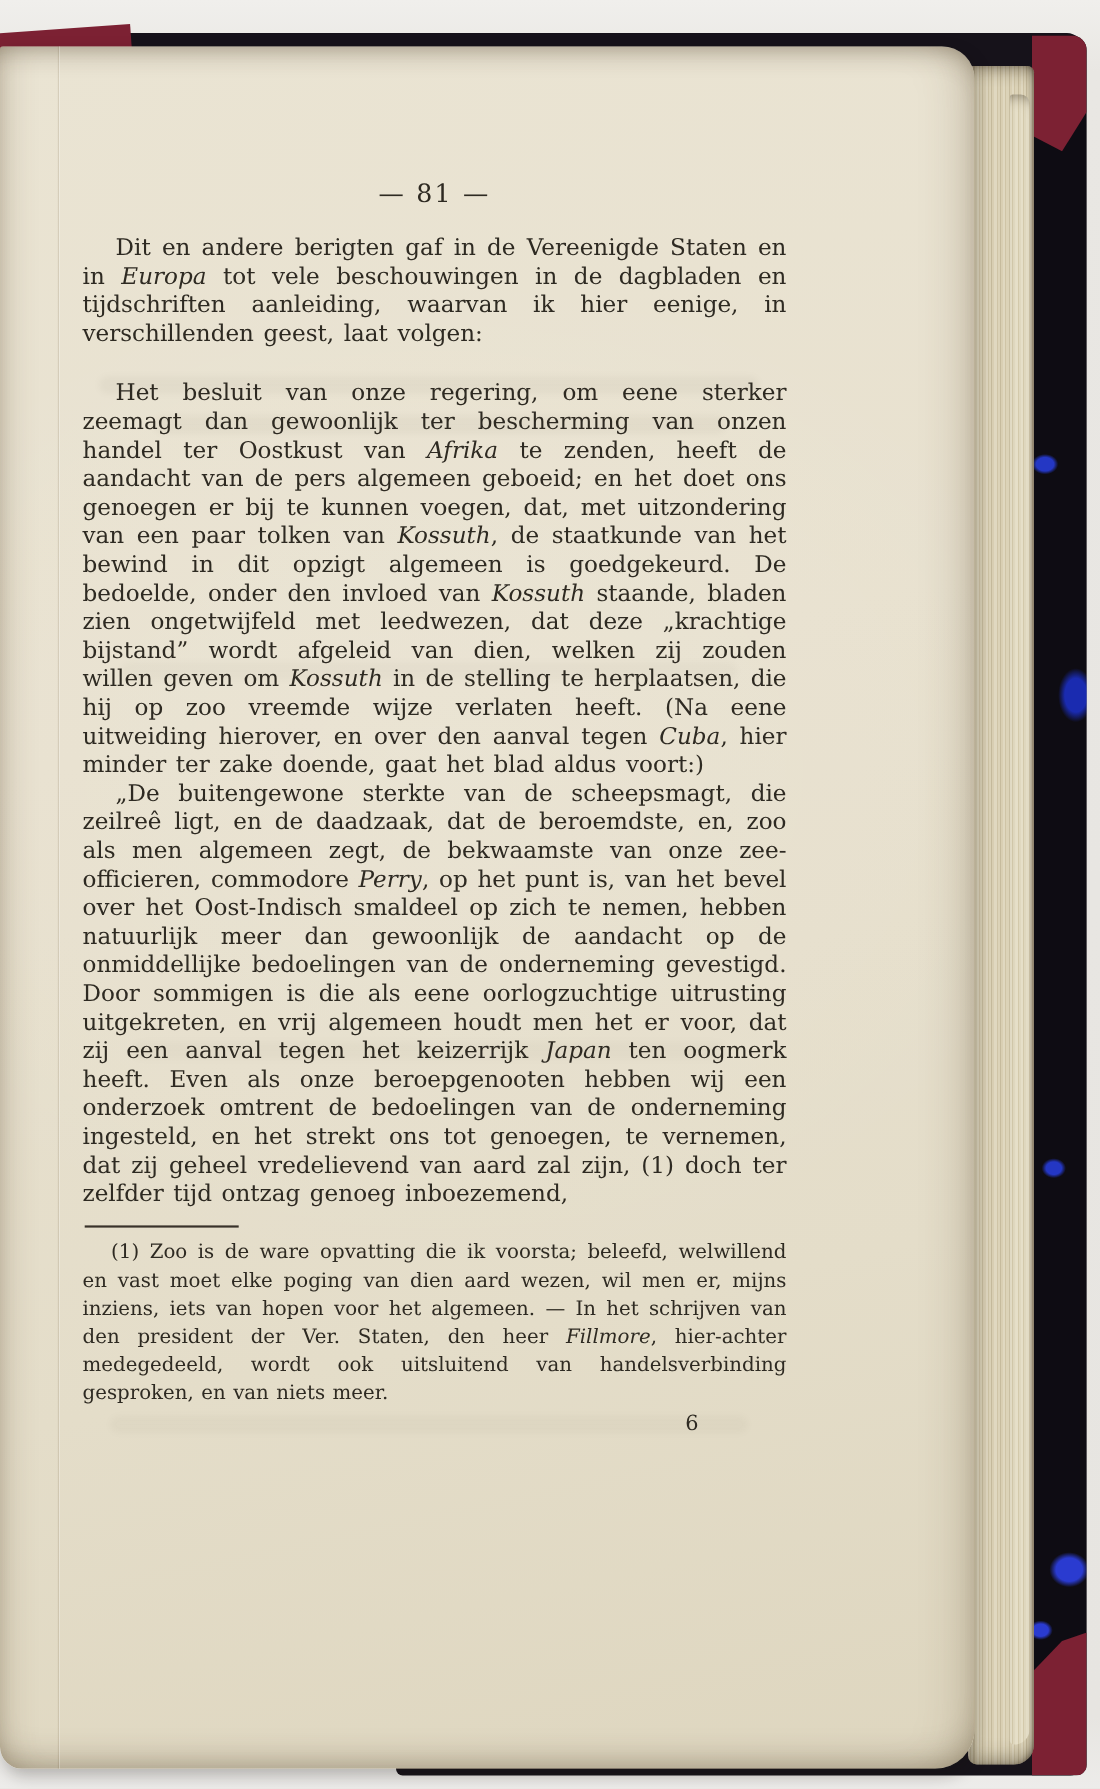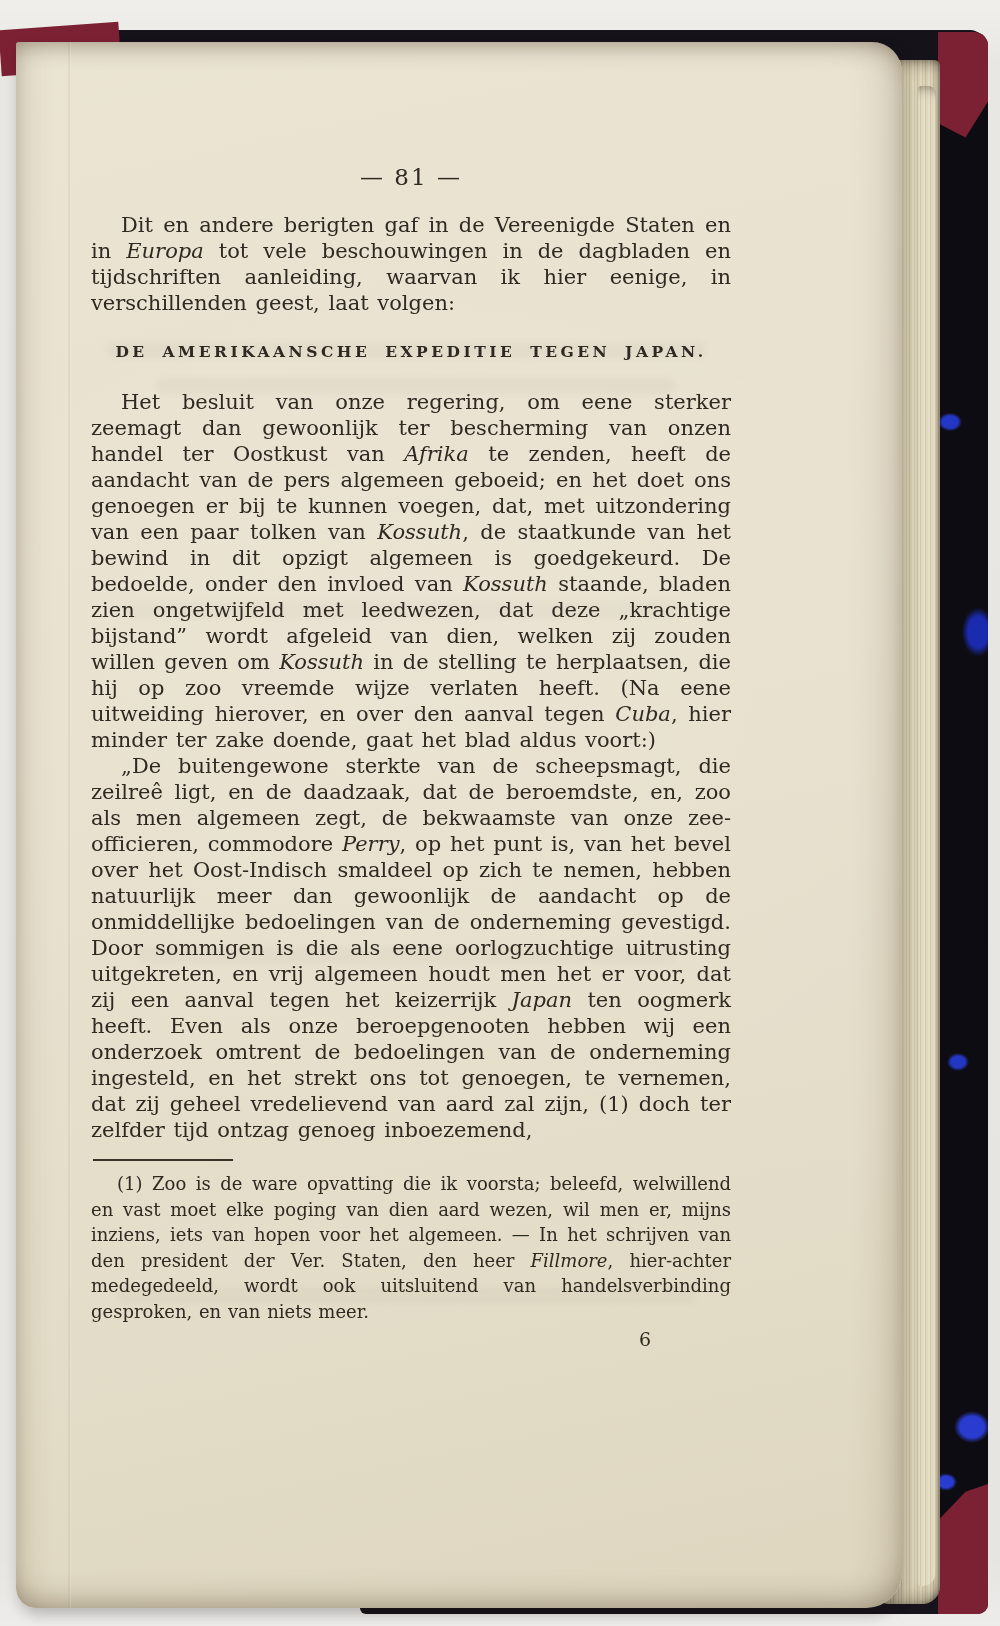--- a/index.html
+++ b/index.html
@@ -39,21 +39,21 @@
          box-shadow:inset 0 14px 16px -12px rgba(40,30,15,.55),
                     inset 0 -16px 18px -12px rgba(40,30,15,.45),
                     inset -4px 0 6px -3px rgba(30,20,10,.6);}
   .fore-edge-step{position:absolute;left:918px;top:86px;width:18px;height:1500px;
          border-radius:3px 8px 14px 4px;
          background:repeating-linear-gradient(90deg,
             #e6dfc8 0 2px,#d3c9ab 2px 3px,#e0d8bf 3px 5px);
          box-shadow:inset 0 10px 12px -9px rgba(40,30,15,.5);}
 
   
-  .page{position:absolute;left:16px;top:42px;width:886px;height:1566px;
+  .page{position:absolute;left:0;top:42px;width:886px;height:1566px;
          border-radius:3px 30px 36px 20px;
          background:
            radial-gradient(900px 700px at 45% 42%, rgba(255,255,255,.10), transparent 70%),
            linear-gradient(168deg,#eae4d3 0%,var(--paper,#e8e1cf) 38%,#e4ddc9 72%,#ded6bf 100%);
          box-shadow:
            inset 0 20px 26px -20px rgba(60,45,25,.45),
            inset -30px 0 46px -30px rgba(85,65,35,.38),
            inset 24px 0 34px -24px rgba(85,65,35,.30),
            inset 0 -24px 34px -24px rgba(60,45,25,.40),
            3px 6px 14px rgba(20,15,10,.25);
@@ -106,21 +106,20 @@
     <div class="bleed" style="top:336px;left:140px;width:520px"></div>
     <div class="bleed" style="top:560px;left:110px;width:560px;opacity:.04"></div>
     <div class="bleed" style="top:905px;left:120px;width:540px;opacity:.04"></div>
     <div class="bleed" style="top:1245px;left:100px;width:580px;opacity:.045"></div>
 
     <div class="page-number">— 81 —</div>
 
     <div class="textblock">
       <p class="body"><span>Dit en andere berigten gaf in de Vereenigde Staten en in </span><i>Europa</i><span> tot vele beschouwingen in de dagbladen en tijdschriften aanleiding, waarvan ik hier eenige, in verschillenden geest, laat volgen:</span></p>
 
-      <h2 class="heading">DE AMERIKAANSCHE EXPEDITIE TEGEN JAPAN.</h2>
 
 
       <p class="body mt"><span>Het besluit van onze regering, om eene sterker zeemagt dan gewoonlijk ter bescherming van onzen handel ter Oostkust van </span><i>Afrika</i><span> te zenden, heeft de aandacht van de pers algemeen geboeid; en het doet ons genoegen er bij te kunnen voegen, dat, met uitzondering van een paar tolken van </span><i>Kossuth</i><span>, de staatkunde van het bewind in dit opzigt algemeen is goedgekeurd. De bedoelde, onder den invloed van </span><i>Kossuth</i><span> staande, bladen zien ongetwijfeld met leedwezen, dat deze „krachtige bijstand” wordt afgeleid van dien, welken zij zouden willen geven om </span><i>Kossuth</i><span> in de stelling te herplaatsen, die hij op zoo vreemde wijze verlaten heeft. (Na eene uitweiding hierover, en over den aanval tegen </span><i>Cuba</i><span>, hier minder ter zake doende, gaat het blad aldus voort:)</span></p>
 
       <p class="body"><span>„De buitengewone sterkte van de scheepsmagt, die zeilreê ligt, en de daadzaak, dat de beroemdste, en, zoo als men algemeen zegt, de bekwaamste van onze zee-officieren, commodore </span><i>Perry</i><span>, op het punt is, van het bevel over het Oost-Indisch smaldeel op zich te nemen, hebben natuurlijk meer dan gewoonlijk de aandacht op de onmiddellijke bedoelingen van de onderneming gevestigd. Door sommigen is die als eene oorlogzuchtige uitrusting uitgekreten, en vrij algemeen houdt men het er voor, dat zij een aanval tegen het keizerrijk </span><i>Japan</i><span> ten oogmerk heeft. Even als onze beroepgenooten hebben wij een onderzoek omtrent de bedoelingen van de onderneming ingesteld, en het strekt ons tot genoegen, te vernemen, dat zij geheel vredelievend van aard zal zijn, (1) doch ter zelfder tijd ontzag genoeg inboezemend,</span></p>
 
       <div class="footnote-rule"></div>
 
       <p class="footnote"><span>(1) Zoo is de ware opvatting die ik voorsta; beleefd, welwillend en vast moet elke poging van dien aard wezen, wil men er, mijns inziens, iets van hopen voor het algemeen. — In het schrijven van den president der Ver. Staten, den heer </span><i>Fillmore</i><span>, hier-achter medegedeeld, wordt ook uitsluitend van handelsverbinding gesproken, en van niets meer.</span></p>
 

